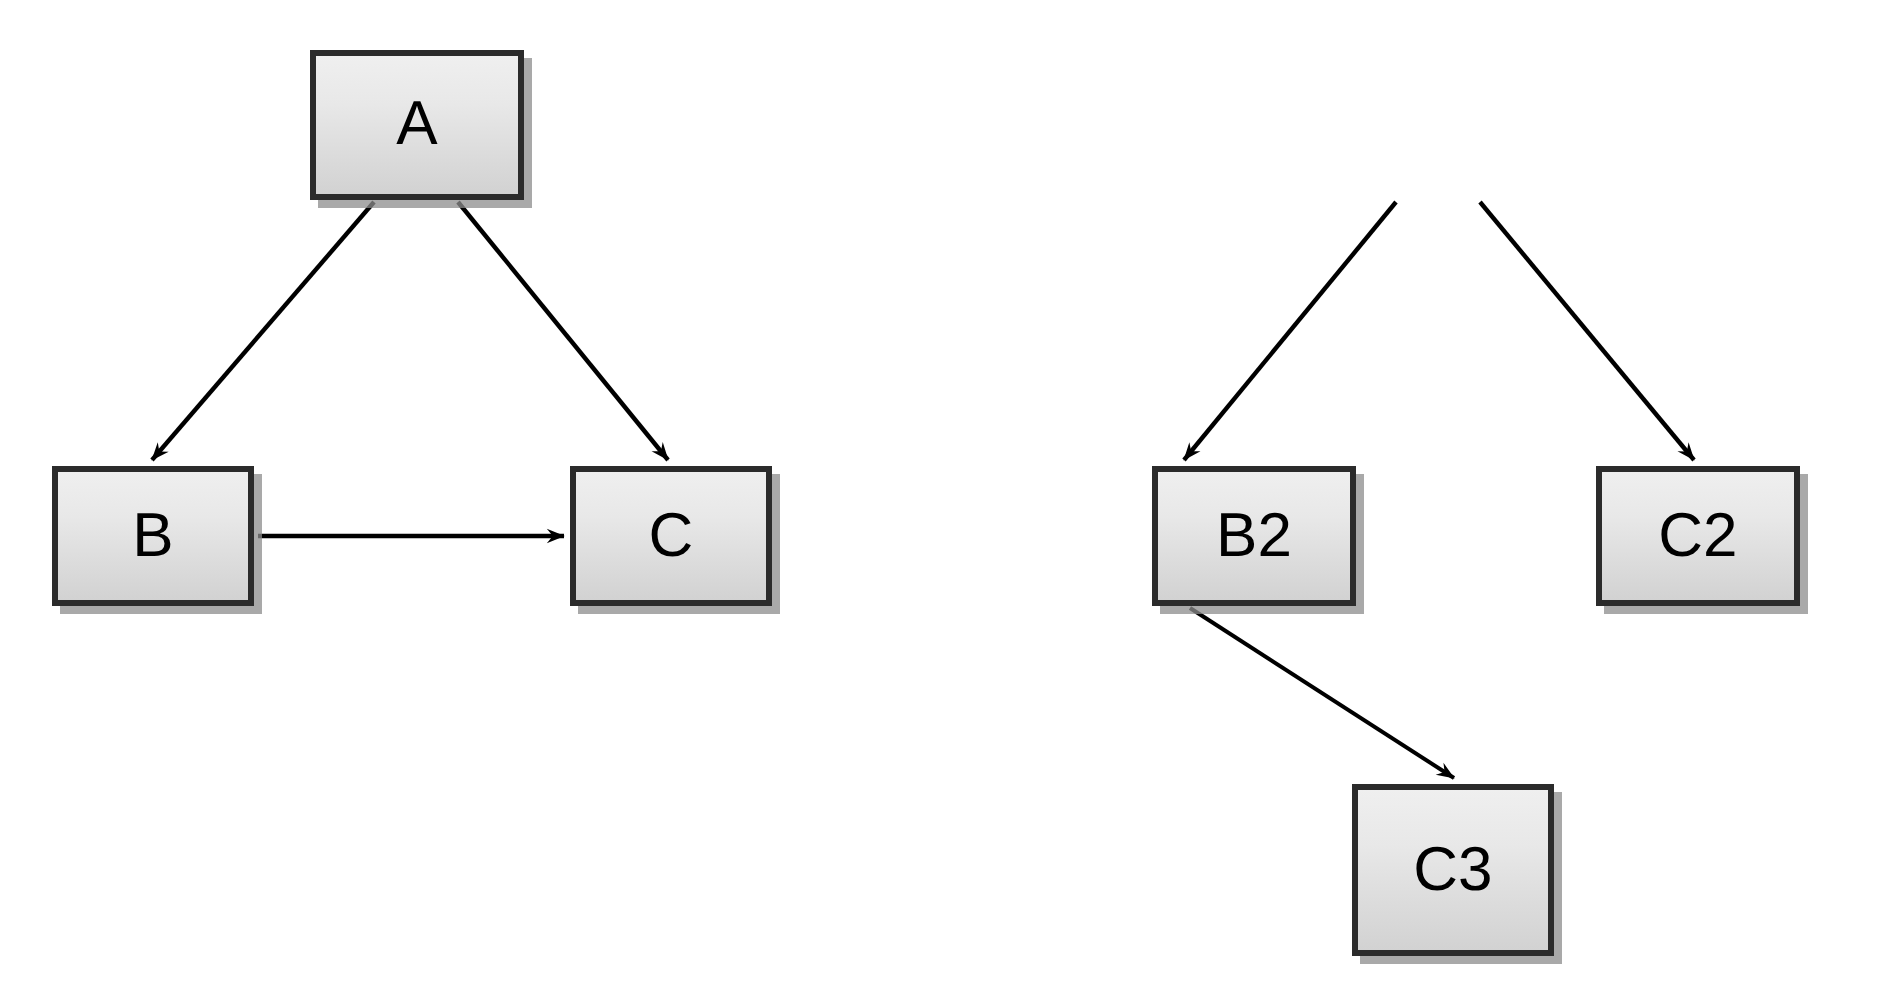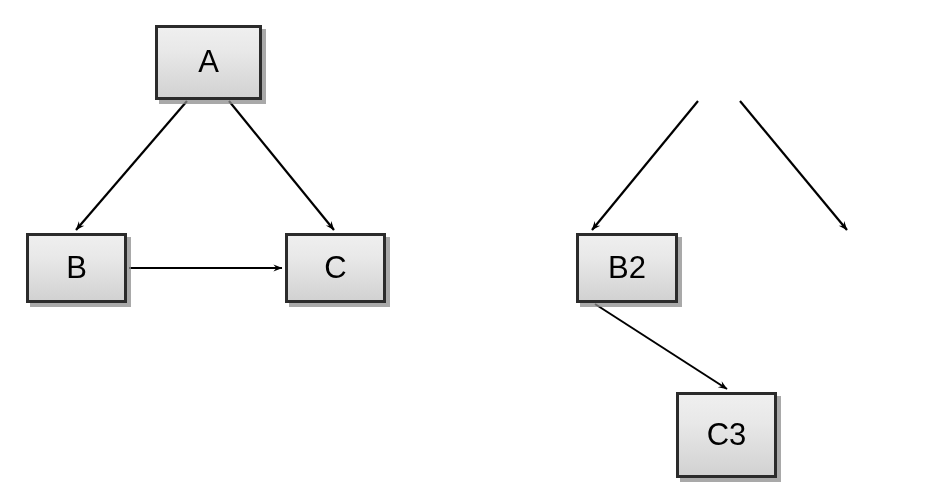--- a/index.html
+++ b/index.html
@@ -78,18 +78,21 @@
 
   <div class="node" style="left:285px; top:233px; width:101px; height:70px;">
     <span class="node-label">C</span>
   </div>
 
 
   <div class="node" style="left:541px; top:233px; width:102px; height:70px;margin-left:35px;">
     <span class="node-label">B2</span>
   </div>
 
+  <div class="node" style="left:798px; top:233px; width:102px; height:70px;">
+    <span class="node-label">C2</span>
+  </div>
 
   <div class="node" style="left:676px; top:392px; width:101px; height:86px;">
     <span class="node-label">C3</span>
   </div>
 
 </div>
 
 </body></html>

